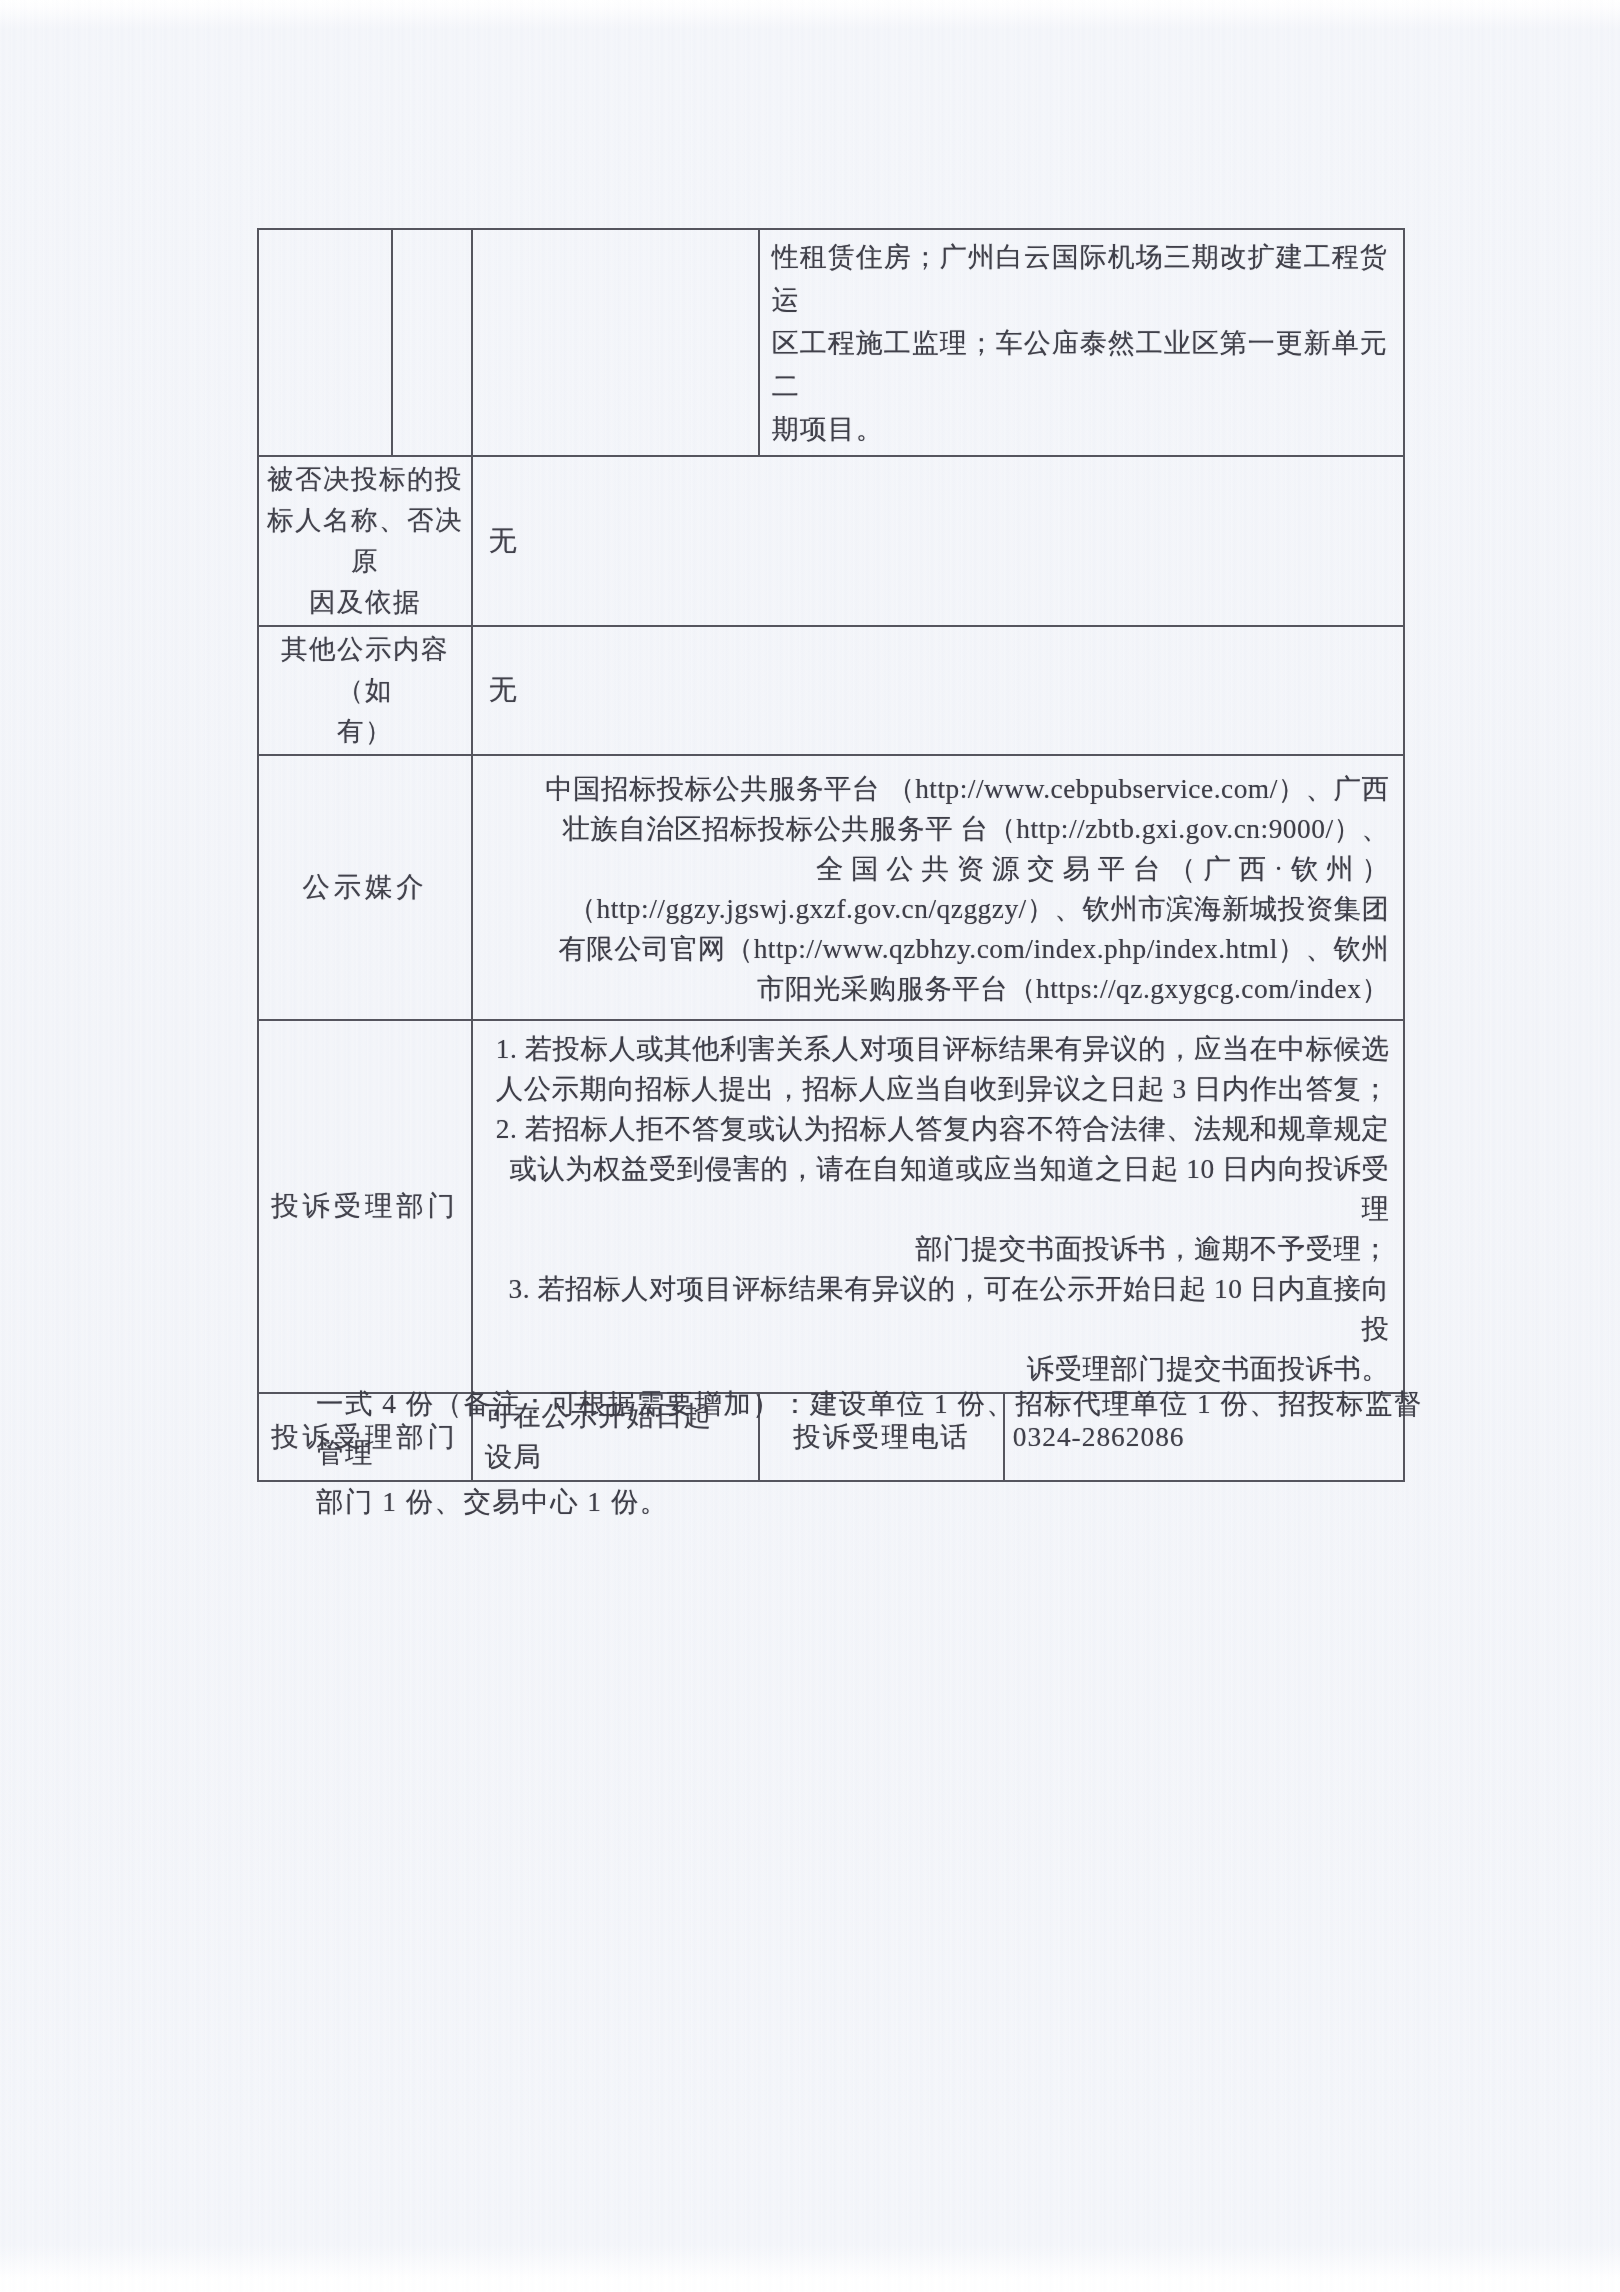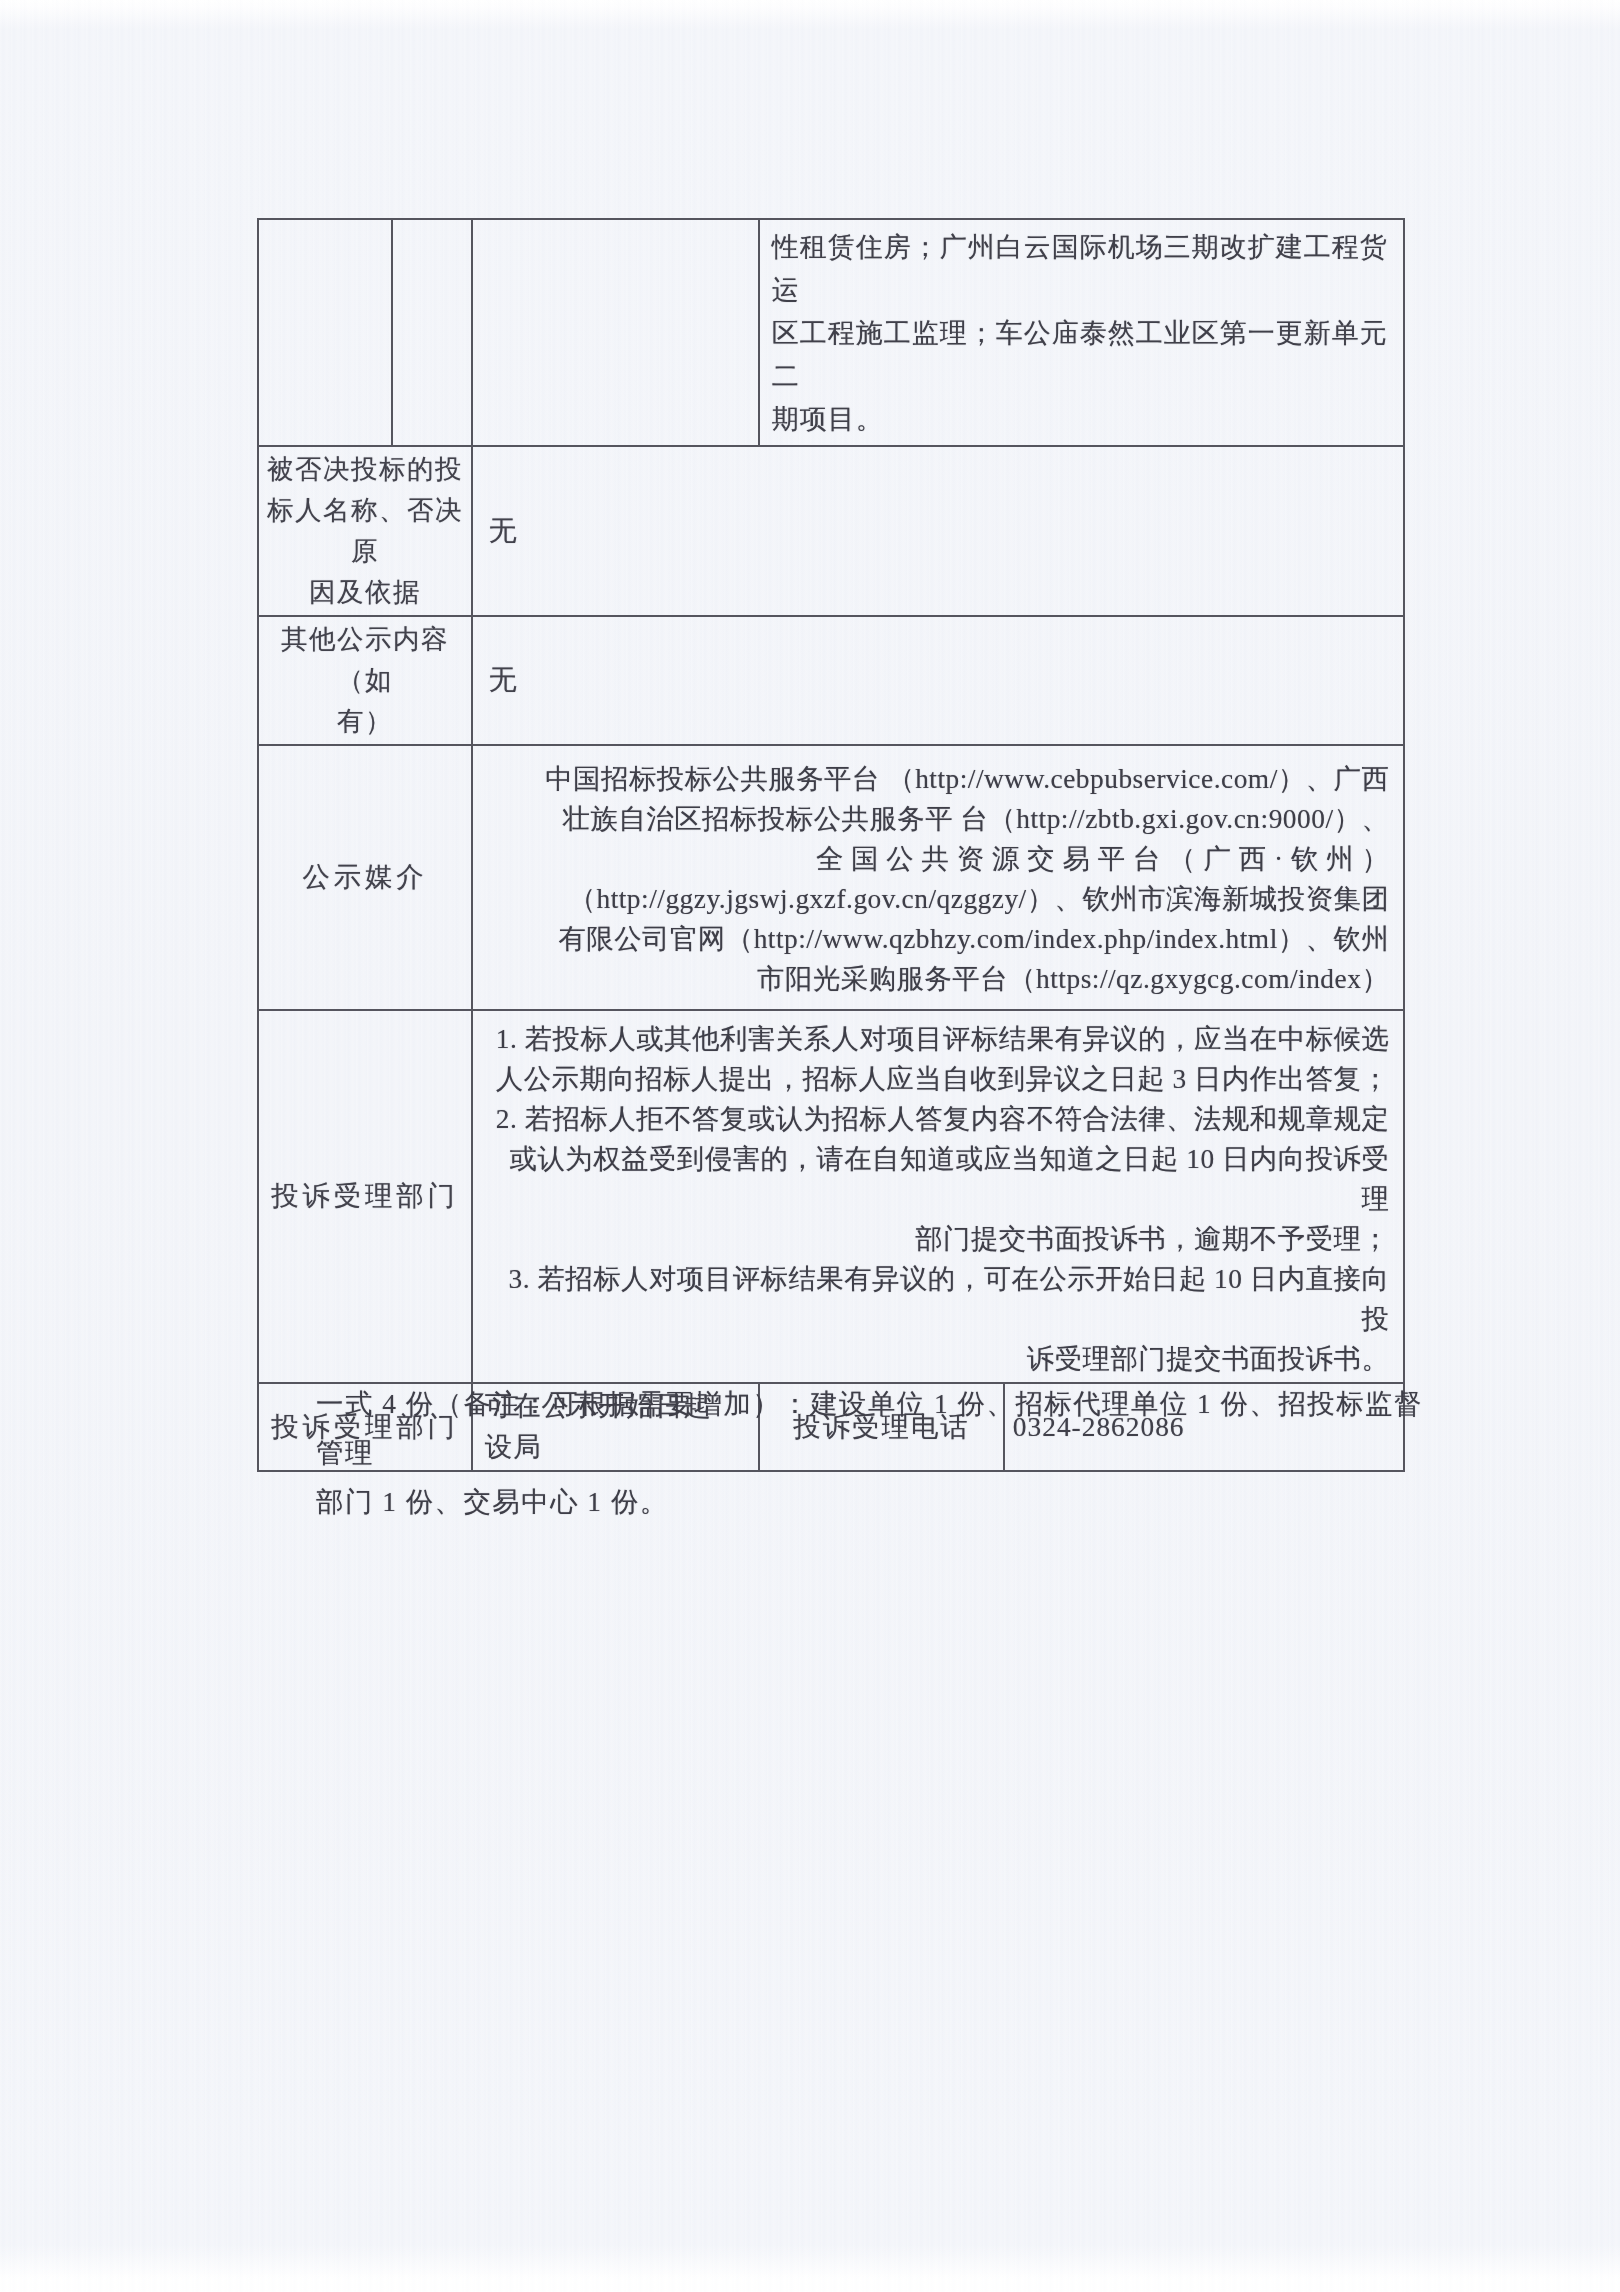--- a/index.html
+++ b/index.html
@@ -10,21 +10,21 @@
     overflow:hidden;
     font-family:"Liberation Serif", serif;
     color:#40404a;
   }
   .scan-streaks{
     position:absolute;inset:0;
     background:repeating-linear-gradient(90deg, rgba(255,255,255,0.45) 0px, rgba(238,241,247,0.18) 2.9px, rgba(255,255,255,0.35) 6.9px, rgba(244,246,250,0.2) 10.8px);
     opacity:.6;pointer-events:none;
   }
   .doc-table{
-    position:absolute;left:257px;top:218px;width:1147px;
+    position:absolute;left:257px;top:228px;width:1147px;
     border-collapse:collapse;table-layout:fixed;
   }
   .doc-table td{
     border:2px solid #55555e;
     vertical-align:middle;
     overflow:hidden;
   }
   .pre{white-space:pre-line;}
   
   .r1{height:127px;} .r2{height:135px;} .r3{height:112px;}

